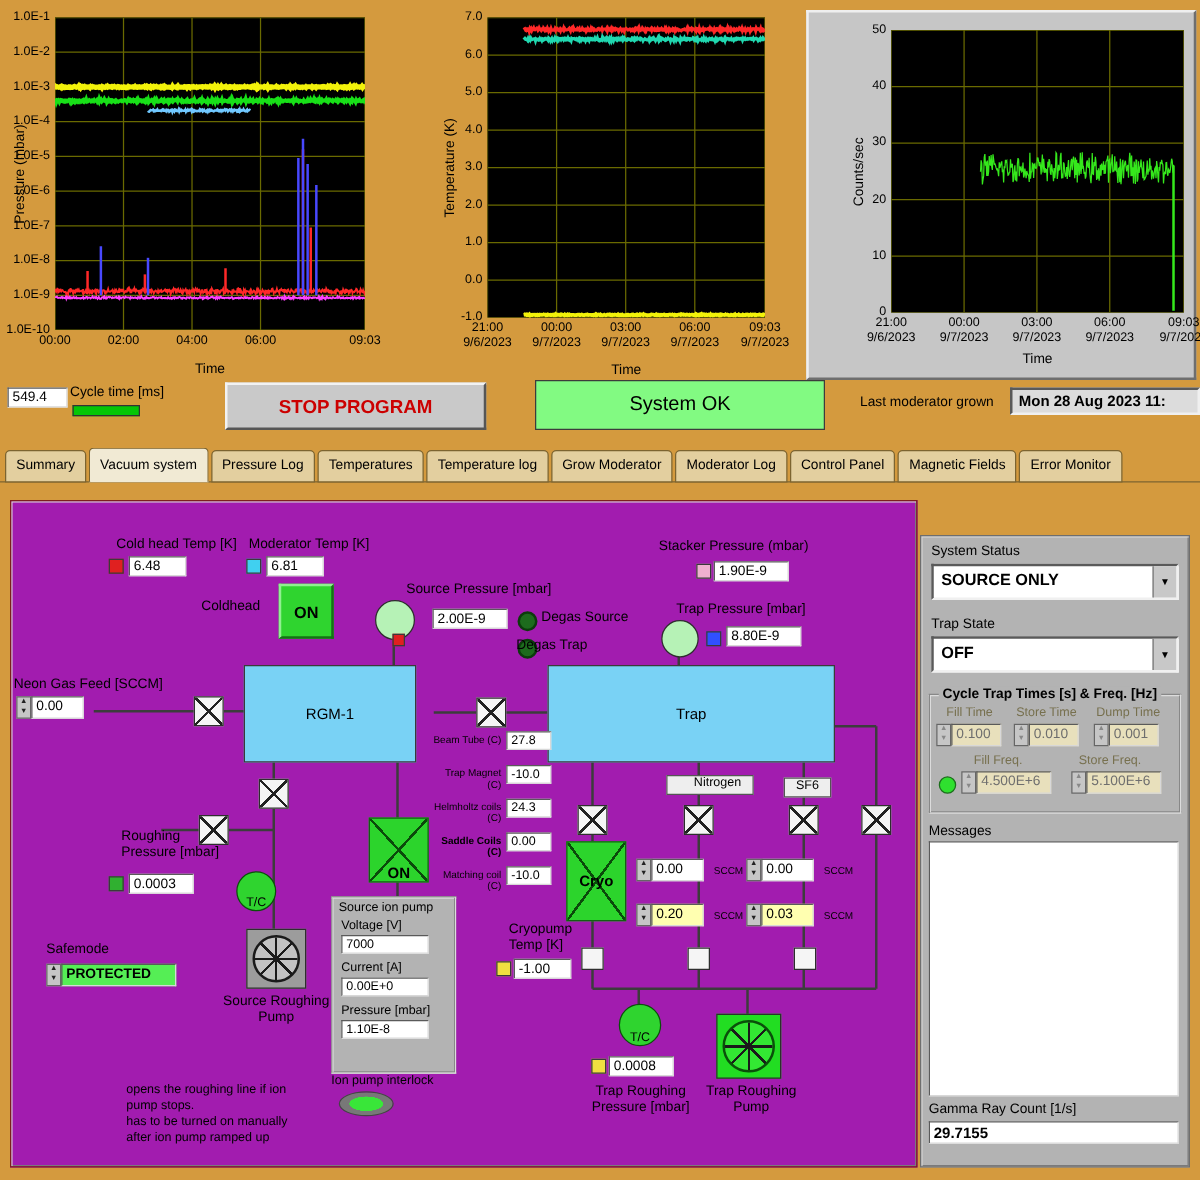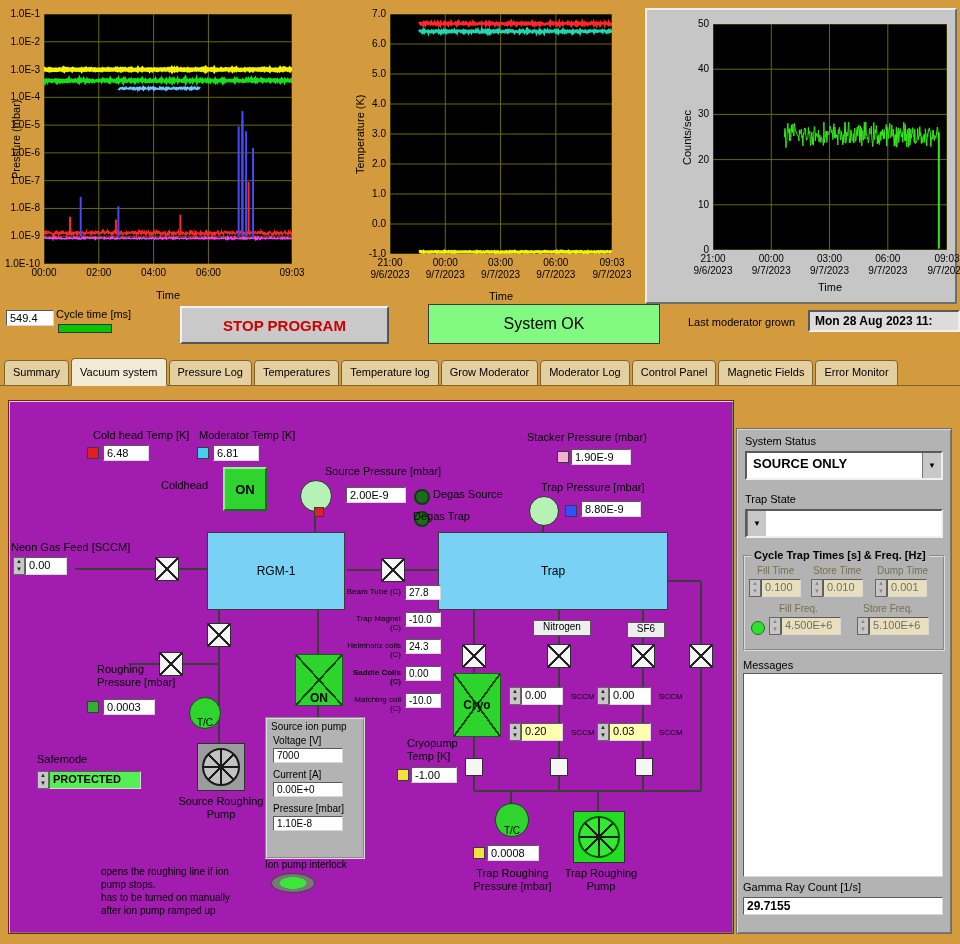--- a/index.html
+++ b/index.html
@@ -326,21 +326,21 @@
 
     <div class="lbl" style="left:2px;top:140px;">Neon Gas Feed [SCCM]</div>
     <div class="spin" style="left:4px;top:156px;">
       <div class="arrows">
         <div>▲</div>
         <div>▼</div>
       </div>
       <div class="spin-num">0.00</div>
     </div>
 
-    <div class="bluebox" style="left:198px;top:131px;width:136px;height:76px;">
+    <div class="bluebox" style="left:186px;top:131px;width:136px;height:76px;">
       <span>RGM-1</span>
     </div>
     <div class="bluebox" style="left:429px;top:131px;width:228px;height:76px;">
       <span>Trap</span>
     </div>
 
     <div class="valve" style="left:146px;top:156px;"></div>
     <div class="valve" style="left:372px;top:157px;"></div>
     <div class="valve" style="left:198px;top:222px;"></div>
     <div class="valve" style="left:150px;top:251px;"></div>
@@ -353,21 +353,21 @@
     <div class="num small" style="left:396px;top:184px;width:28px;">27.8</div>
     <div class="tinylbl" style="left:336px;top:213px;width:56px;text-align:right;">Trap Magnet (C)</div>
     <div class="num small" style="left:396px;top:211px;width:28px;">-10.0</div>
     <div class="tinylbl" style="left:336px;top:240px;width:56px;text-align:right;">Helmholtz coils (C)</div>
     <div class="num small" style="left:396px;top:238px;width:28px;">24.3</div>
     <div class="tinylbl" style="left:336px;top:267px;width:56px;text-align:right;font-weight:bold;">Saddle Coils (C)</div>
     <div class="num small" style="left:396px;top:265px;width:28px;">0.00</div>
     <div class="tinylbl" style="left:336px;top:294px;width:56px;text-align:right;">Matching coil (C)</div>
     <div class="num small" style="left:396px;top:292px;width:28px;">-10.0</div>
 
-    <div class="lbl" style="left:524px;top:219px;width:56px;height:14px;border:1px solid #555;background:#eee;text-align:center;font-size:10px;">Nitrogen</div>
+    <div class="lbl" style="left:524px;top:219px;width:56px;height:14px;border:1px solid #555;background:#eee;text-align:center;font-size:10px;padding-left:12px;">Nitrogen</div>
     <div class="lbl" style="left:618px;top:221px;width:36px;height:14px;border:1px solid #555;background:#eee;text-align:center;font-size:10px;">SF6</div>
 
     <div class="lbl" style="left:88px;top:262px;">Roughing
 Pressure [mbar]</div>
     <div class="sq" style="left:78px;top:300px;background:#30b030;"></div>
     <div class="num" style="left:94px;top:298px;width:44px;">0.0003</div>
 
     <div class="tc" style="left:180px;top:296px;width:30px;height:30px;">
       <span>T/C</span>
     </div>
@@ -475,20 +475,21 @@
   <div id="sidepanel">
 
     <div class="lbl" style="left:8px;top:6px;">System Status</div>
     <div class="dropdown" style="left:8px;top:22px;width:194px;height:25px;">
       <div class="dd-text">SOURCE ONLY</div>
       <div class="dd-btn">▼</div>
     </div>
 
     <div class="lbl" style="left:8px;top:64px;">Trap State</div>
     <div class="dropdown" style="left:8px;top:80px;width:194px;height:25px;">
+      <div class="dd-text">OFF</div>
       <div class="dd-btn">▼</div>
     </div>
 
     <div class="frame" style="left:6px;top:126px;width:198px;height:92px;">
       <div class="frame-title">Cycle Trap Times [s] &amp; Freq. [Hz]</div>
       <div class="lbl" style="left:12px;top:8px;font-size:10px;color:#77704e;">Fill Time</div>
       <div class="lbl" style="left:68px;top:8px;font-size:10px;color:#77704e;">Store Time</div>
       <div class="lbl" style="left:132px;top:8px;font-size:10px;color:#77704e;">Dump Time</div>
 
       <div class="spin dis" style="left:4px;top:22px;">

